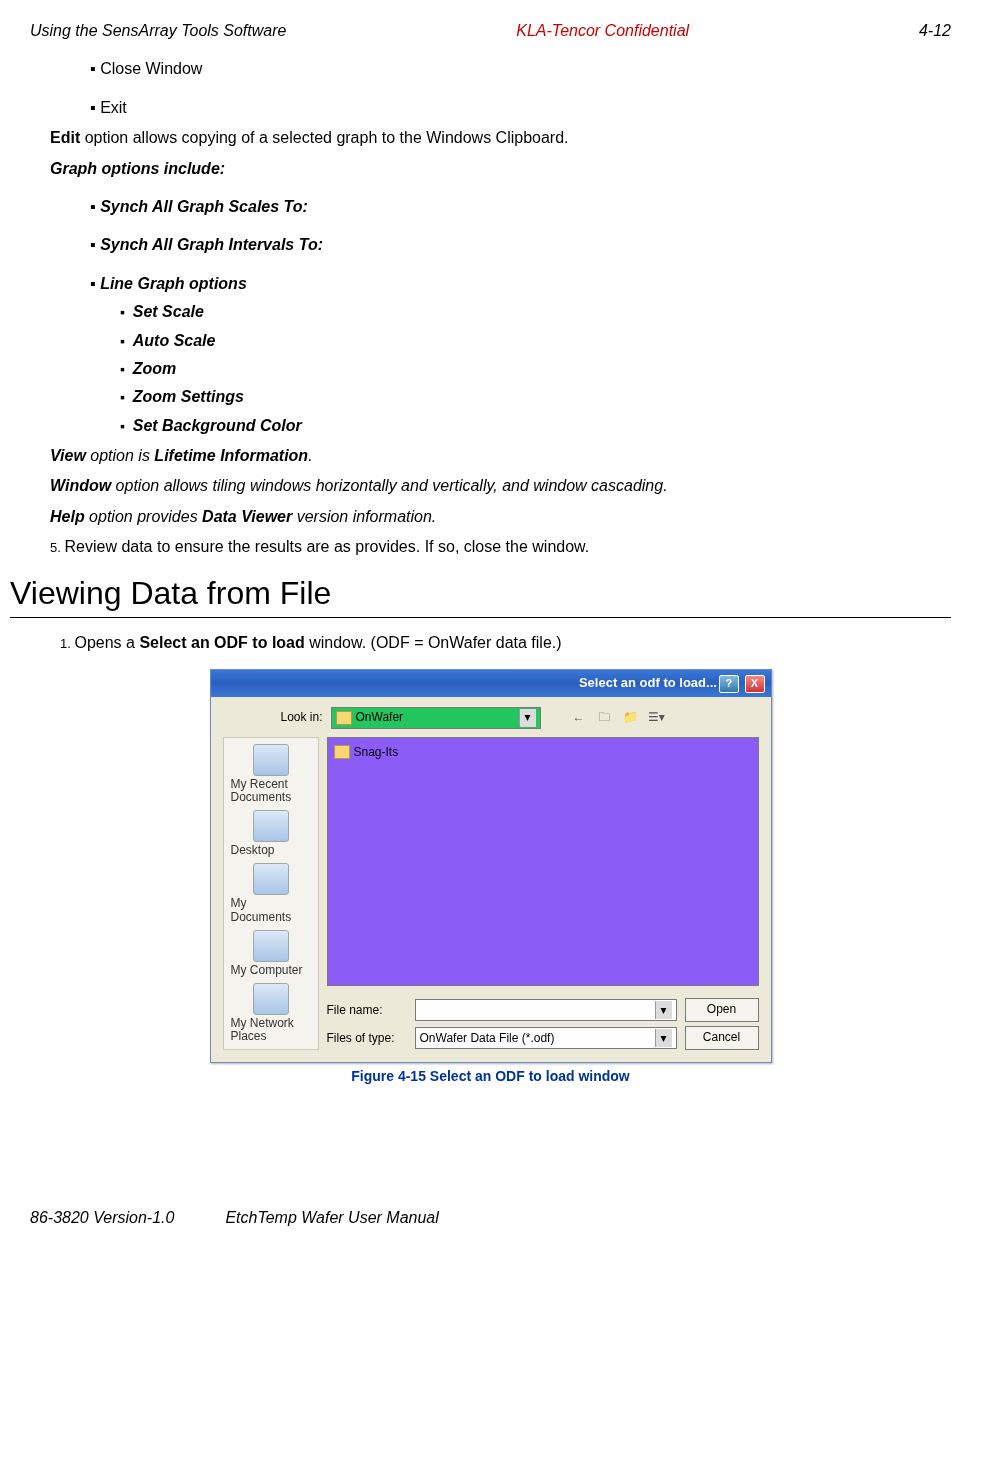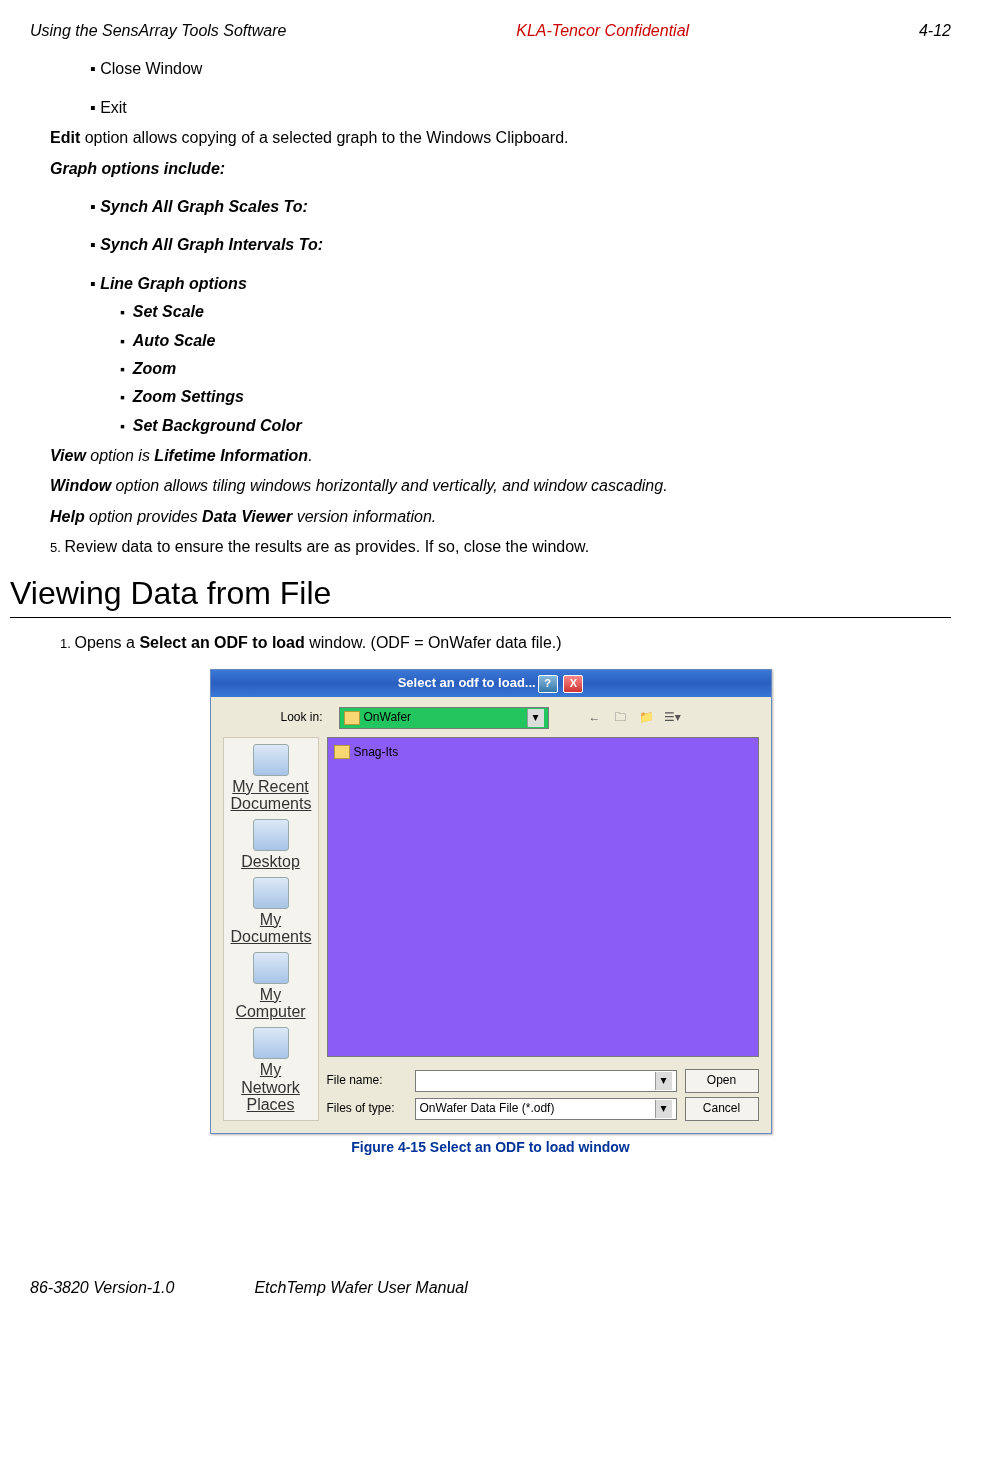--- a/index.html
+++ b/index.html
@@ -47,64 +47,64 @@
     background: #ece9d8;
     font-size: 12px;
     text-align: left;
     box-shadow: 1px 1px 2px rgba(0,0,0,0.3);
   }
   .titlebar {
     background: linear-gradient(to bottom, #3a78d6, #2a5fc0 50%, #3a78d6);
     color: #fff;
     padding: 4px 6px;
     display: flex;
-    justify-content: center;
+    justify-content: flex-end;
     align-items: center;
     font-weight: bold;
     font-size: 13px;
   }
   .titlebar-buttons span {
     display: inline-block;
     width: 18px; height: 16px;
     background: linear-gradient(to bottom,#f88,#c33);
     border: 1px solid #fff;
     color:#fff; text-align:center; line-height:14px;
     font-weight:bold; font-size:11px; margin-left:2px;
     border-radius:2px;
   }
   .titlebar-buttons .help { background: linear-gradient(to bottom,#8bd,#37a); }
   .dlg-body { padding: 10px 12px 12px 12px; }
-  .lookin-row { display:flex; align-items:center; gap:16px; margin-bottom:8px; }
+  .lookin-row { display:flex; align-items:center; gap:8px; margin-bottom:8px; }
   .lookin-row .lbl { width: 100px; text-align:right; }
   .combo {
     flex: 0 0 200px;
     background:#22c55e; border:1px solid #7a7a7a;
     height:20px; display:flex; align-items:center; padding:0 4px;
     gap:4px;
   }
   .combo .folder-ico { width:14px;height:12px;background:#f7d774;border:1px solid #b89b3a; }
   .combo .arrow { margin-left:auto; width:16px;height:18px;background:#dcdcdc;border-left:1px solid #999;display:flex;align-items:center;justify-content:center;}
   .toolbar-icons { display:flex; gap:6px; margin-left:20px; align-items:center;}
   .ico { width:18px;height:18px; border:1px solid transparent; display:flex;align-items:center;justify-content:center; color:#555;}
   .main-row { display:flex; gap:8px; }
   .places { width:90px; display:flex; flex-direction:column; gap:6px; align-items:center; background:#f4f3ee; border:1px solid #cfcab8; padding:6px 2px;}
-  .place { width:80px; text-align:center; font-size:16px; color:#333; line-height:1.1;text-decoration:underline;}
+  .place { width:80px; text-align:left; font-size:12px; color:#333; line-height:1.1;}
   .place .picon { width:34px;height:30px;margin:0 auto 2px auto;border:1px solid #9aa; background:linear-gradient(#dce8f6,#a8c4e6); border-radius:3px;}
   .file-area { flex:1; background:#8b5cf6; border:1px solid #7a7a7a; height:240px; padding:6px;}
   .file-item { display:flex; align-items:center; gap:4px; font-size:12px;}
   .file-item .folder-ico { width:14px;height:12px;background:#f7d774;border:1px solid #b89b3a; }
   .bottom-rows { margin-top:8px;}
   .brow { display:flex; align-items:center; gap:8px; margin-top:4px;}
   .brow .lbl { width:80px; }
   .brow .field { flex:1; background:#fff;border:1px solid #7a7a7a;height:20px; display:flex;align-items:center; padding:0 4px;}
   .brow .field .arrow { margin-left:auto; width:16px;height:18px;background:#dcdcdc;border-left:1px solid #999;display:flex;align-items:center;justify-content:center;}
   .btn { width:72px;height:22px;border:1px solid #7a7a7a;background:#f4f3ee;text-align:center;line-height:20px;font-size:12px;}
 
   .footer-row {
-    display:flex; gap:80px;
+    display:flex; gap:51px;
     font-style: italic; font-size:16px;
     margin-top: 120px;
   }
 </style>
 </head>
 <body>
 
 <div class="header-row">
   <span>Using the SensArray Tools Software</span>
   <span class="header-center">KLA-Tencor Confidential</span>

